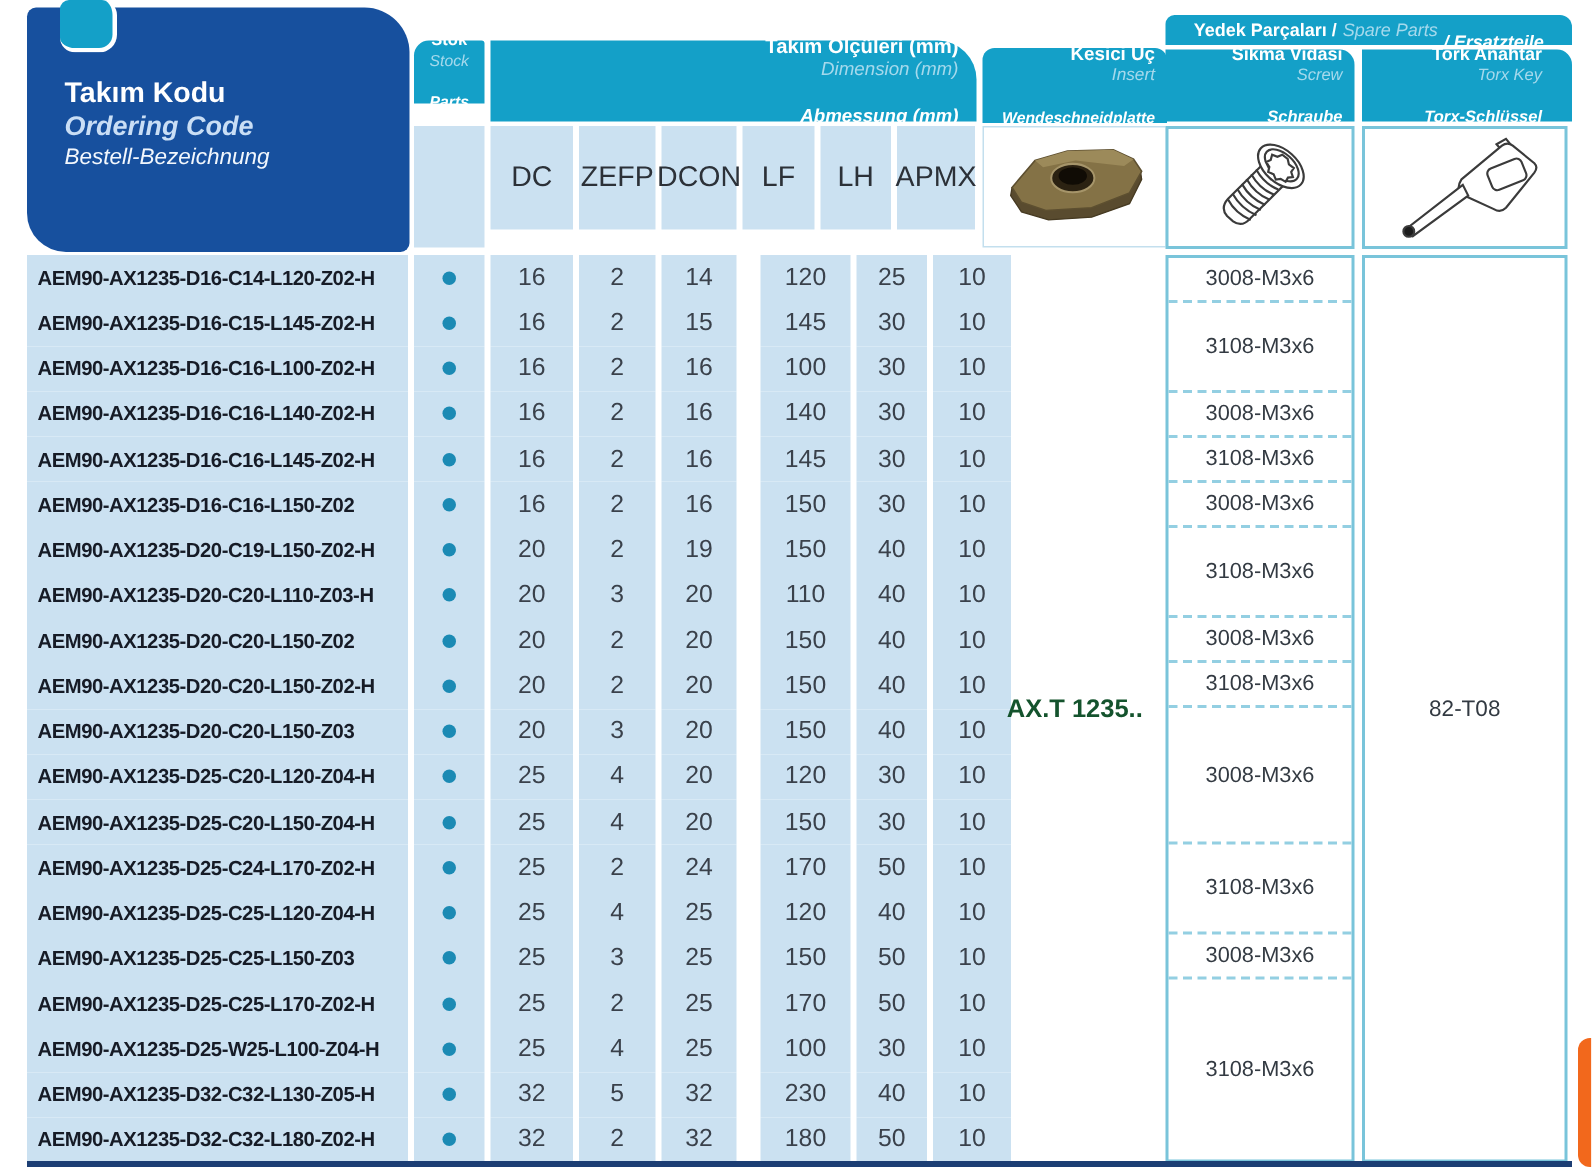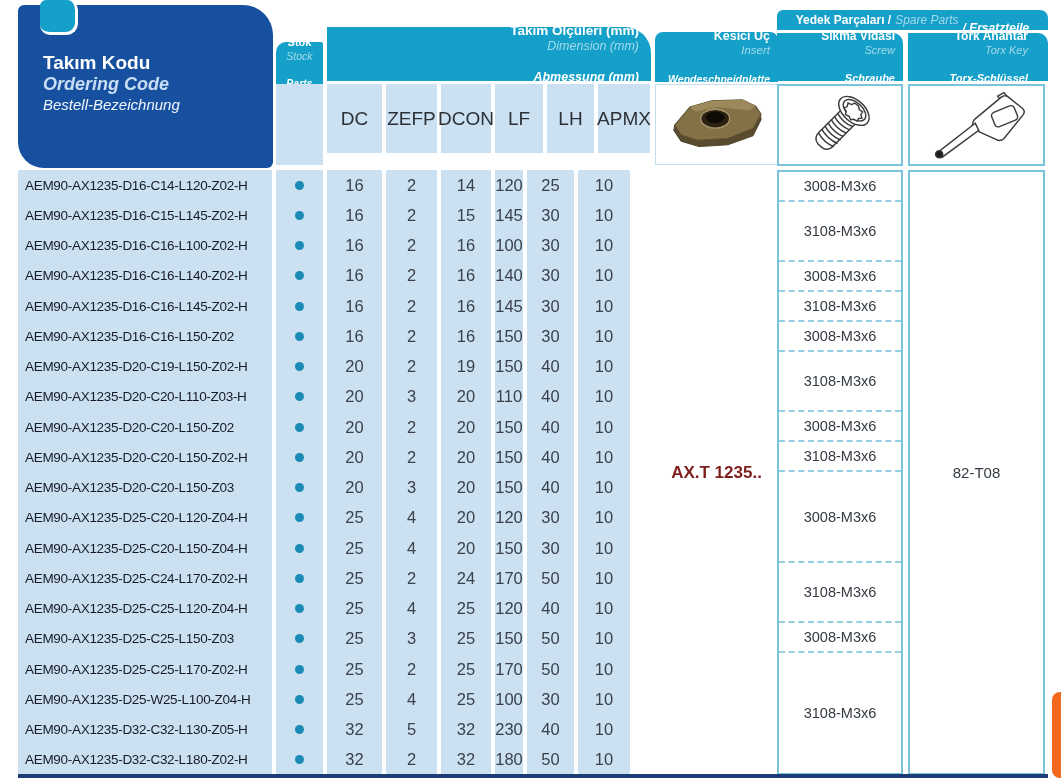--- a/index.html
+++ b/index.html
@@ -36,21 +36,21 @@
   .navy-box .l1{font-size:19px;font-weight:bold;line-height:1.22;}
   .navy-box .l2{font-size:18px;font-weight:bold;font-style:italic;color:#c9def5;line-height:1.22;}
   .navy-box .l3{font-size:15px;font-style:italic;color:#f2f7fd;line-height:1.22;}
   .teal-box{
     position:absolute;background:var(--teal);color:#fff;box-sizing:border-box;
     display:flex;flex-direction:column;justify-content:center;
   }
   .teal-box .t1{font-weight:bold;}
   .teal-box .t2{font-style:italic;color:var(--light-blue-text);}
   .teal-box .t3{font-weight:bold;font-style:italic;margin-top:15px;}
-  .stok-head{left:276px;top:42px;width:47px;height:42px;border-radius:10px 2px 0 0;
+  .stok-head{left:276px;top:27px;width:47px;height:42px;border-radius:10px 2px 0 0;
     text-align:center;font-size:11px;line-height:1.2;}
   .stok-head .t2,.stok-head .t3{font-size:10.5px;}
   .dim-head{left:327px;top:27px;width:324px;height:54px;border-radius:0 26px 0 0;
     text-align:right;padding-right:12px;font-size:13.5px;line-height:1.22;}
   .dim-head .t2,.dim-head .t3{font-size:12.5px;}
   .insert-head{left:655px;top:32px;width:123px;height:50px;border-radius:8px 8px 0 0;
     text-align:right;padding-right:8px;font-size:12.5px;line-height:1.2;}
   .insert-head .t2{font-size:11.5px;}
   .insert-head .t3{font-size:10.5px;}
   .spare-bar{left:777px;top:10px;width:271px;height:20px;border-radius:6px 8px 0 0;
@@ -70,34 +70,34 @@
     border:1px solid #c3dfee;box-sizing:border-box;display:flex;align-items:center;justify-content:center;}
   .draw-cell{position:absolute;top:84px;height:82px;background:#fff;border:2px solid var(--box-border);
     box-sizing:border-box;display:flex;align-items:center;justify-content:center;}
   .screw-draw{left:777px;width:126px;}
   .torx-draw{left:908px;width:137px;}
   
   .rows{position:absolute;left:0;top:170px;width:1061px;height:605px;display:flex;flex-direction:column;}
   .row{flex:1;display:flex;align-items:stretch;}
   .cell{background:var(--cell-blue);display:flex;align-items:center;justify-content:center;box-sizing:border-box;}
   .c-code{margin-left:18px;width:254px;justify-content:flex-start;padding-left:7px;
-    font-weight:normal;font-size:13.5px;letter-spacing:-0.3px;color:var(--code-text);}
+    font-weight:bold;font-size:13.5px;letter-spacing:-0.3px;color:var(--code-text);}
   .c-stok{margin-left:4px;width:47px;}
   .c-dc{margin-left:4px;width:55px;}
   .c-zefp{margin-left:4px;width:51px;}
   .c-dcon{margin-left:4px;width:50px;}
-  .c-lf{margin-left:4px;width:28px;}
+  .c-lf{margin-left:16px;width:60px;}
   .c-lh{margin-left:4px;width:47px;}
   .c-apmx{margin-left:4px;width:52px;}
   .num{font-size:16.5px;color:var(--num-text);}
   .dot{width:9px;height:9px;border-radius:50%;background:var(--dot-teal);}
   
   .insert-col{position:absolute;left:655px;top:170px;width:123px;height:605px;
     display:flex;align-items:center;justify-content:center;
-    font-weight:bold;font-size:17px;color:#7f1d1d;}
+    font-weight:bold;font-size:17px;color:#14532d;}
   .span-box{position:absolute;top:170px;height:605px;background:#fff;
     border:2px solid var(--box-border);box-sizing:border-box;}
   .screw-col{left:777px;width:126px;display:flex;flex-direction:column;}
   .torx-col{left:908px;width:137px;display:flex;align-items:center;justify-content:center;
     font-size:15px;color:#333a42;}
   .screw-group{display:flex;align-items:center;justify-content:center;
     font-size:14.5px;color:#333a42;box-sizing:border-box;}
   .screw-group.dashed{border-bottom:2px dashed var(--dash-border);}
   
   .bottom-strip{position:absolute;left:18px;top:774px;width:1030px;height:4px;background:var(--strip-navy);}

